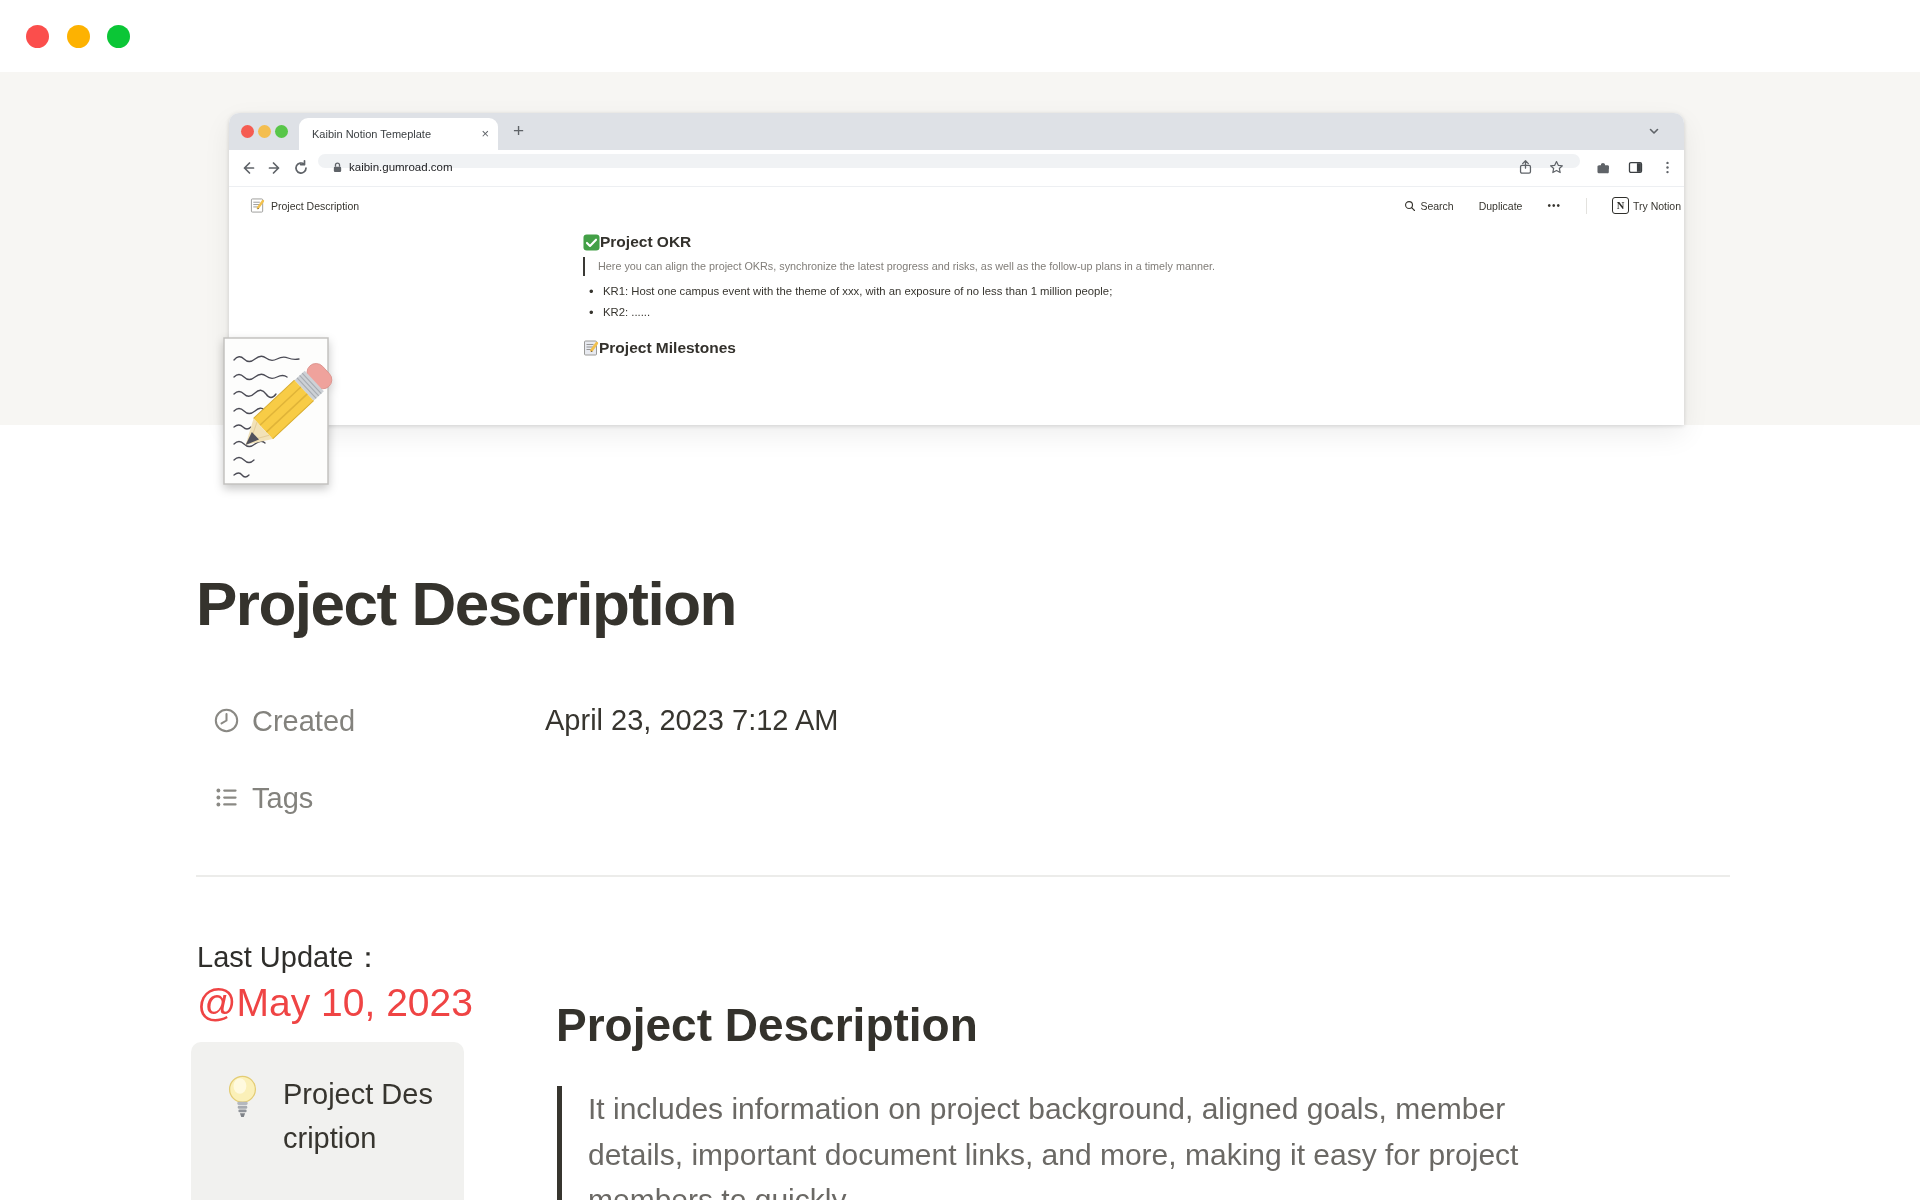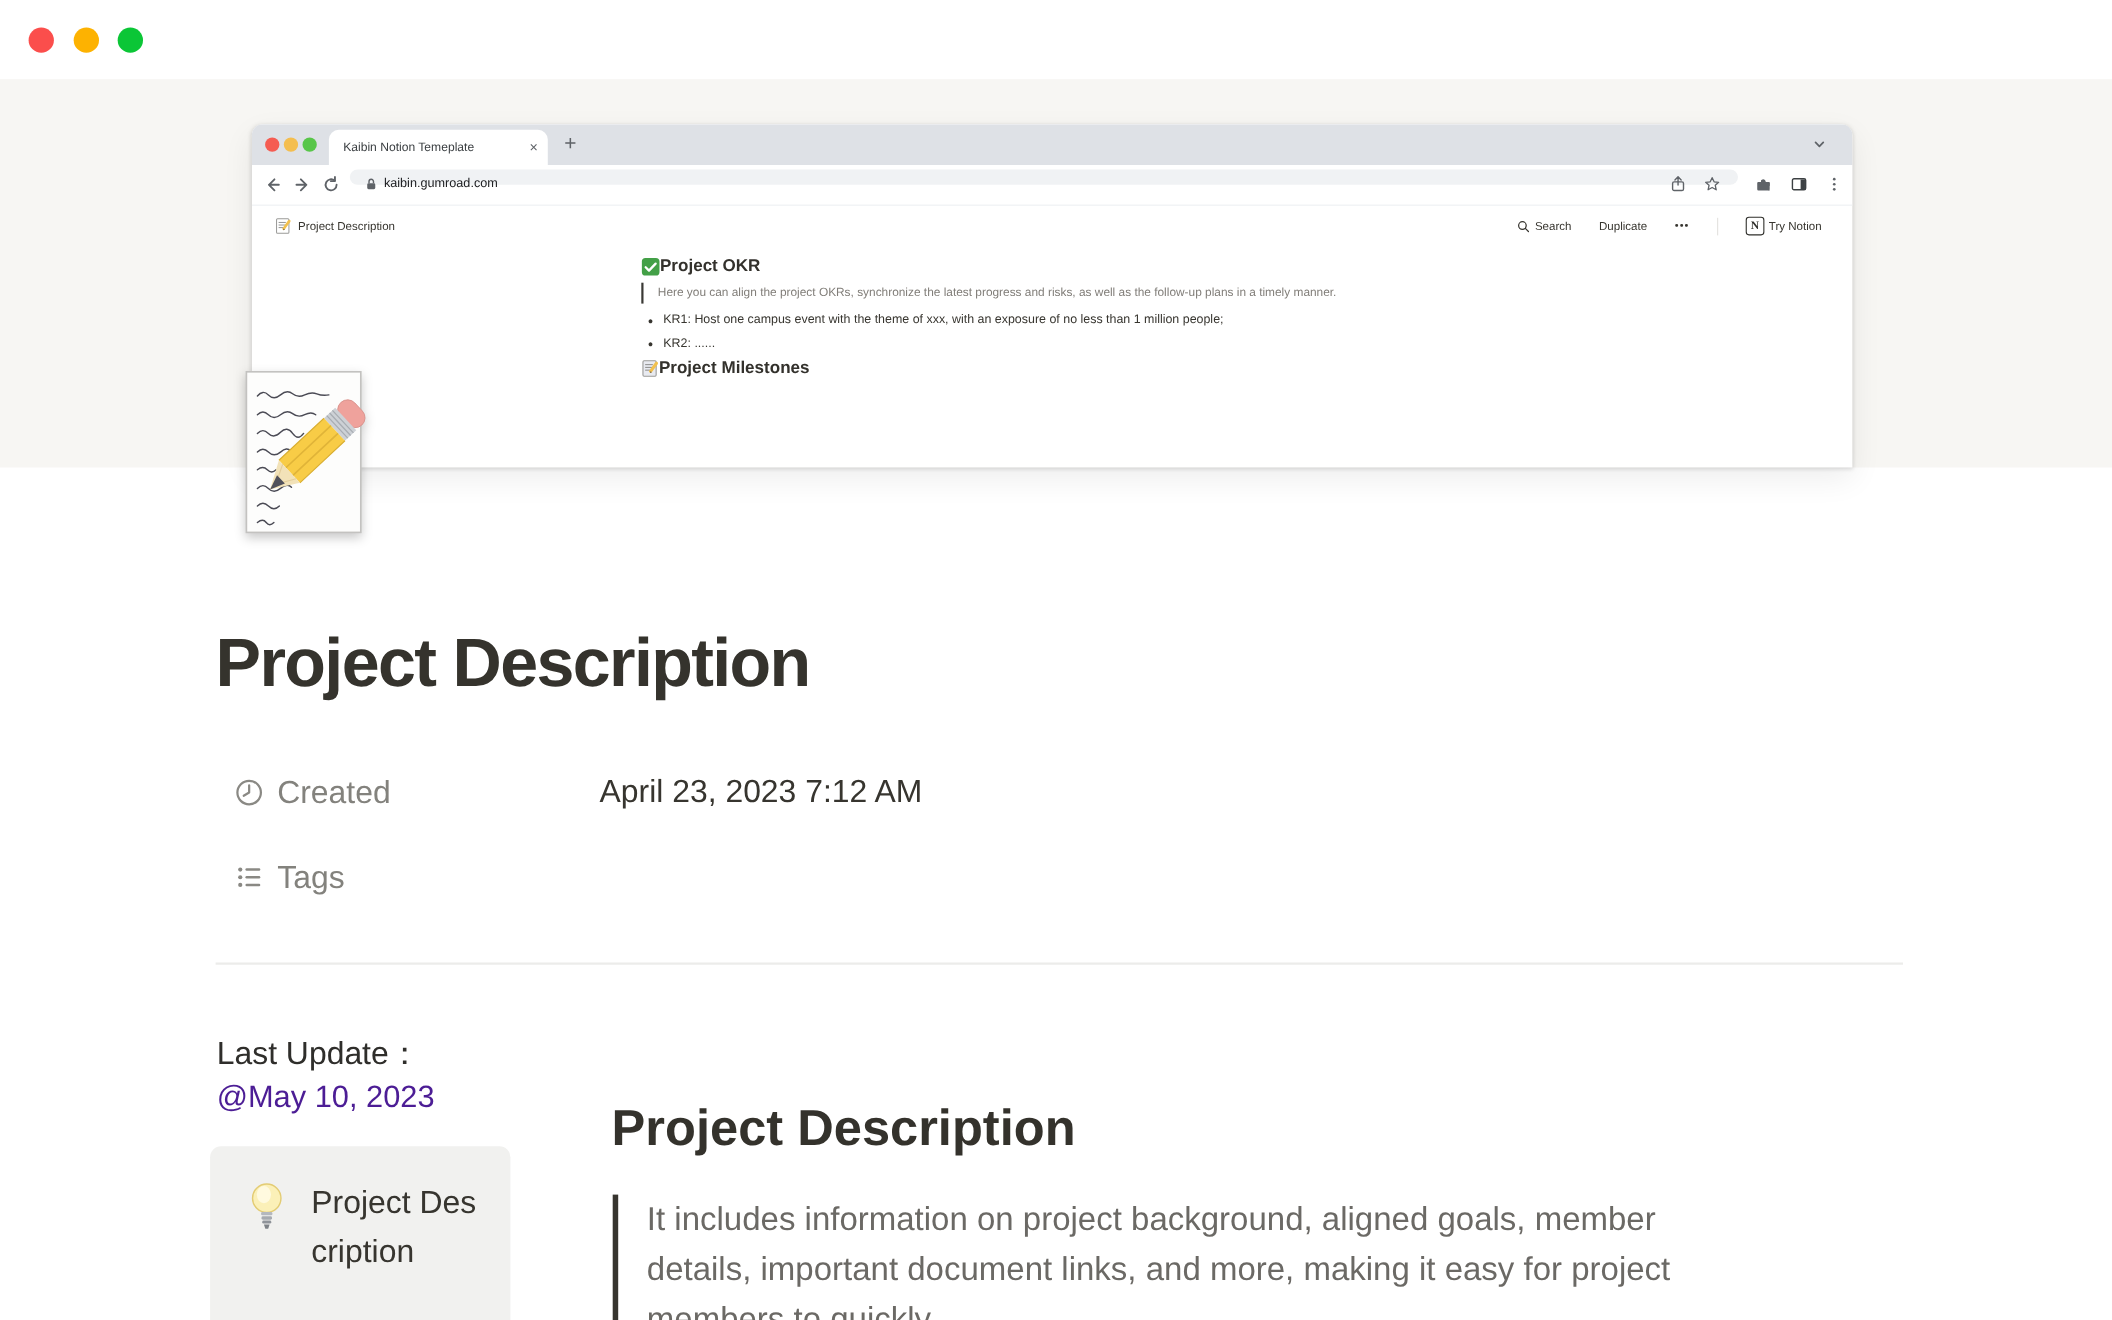--- a/index.html
+++ b/index.html
@@ -28,49 +28,49 @@
   .omnibox{position:absolute;left:89px;top:4px;width:1262px;height:14px;background:#F0F2F4;border-radius:14px;}
   .lock{position:absolute;left:13px;top:7px;}
   .url{position:absolute;left:31px;top:7px;font-size:11.5px;color:#202124;}
   .boxic{position:absolute;top:5px;}
   .rightic{position:absolute;top:9px;}
 
   
   .notionbar{position:absolute;left:0;top:73px;width:100%;height:44px;}
   .crumb{position:absolute;left:21px;top:12px;display:flex;align-items:center;gap:6px;}
   .crumb-label{font-size:10.5px;color:#37352F;}
-  .nbar-right{position:absolute;right:28px;top:11px;display:flex;align-items:center;gap:25px;font-size:10.5px;color:#37352F;}
+  .nbar-right{position:absolute;right:3px;top:11px;display:flex;align-items:center;gap:25px;font-size:10.5px;color:#37352F;}
   .nbar-item{display:flex;align-items:center;gap:4px;}
   .nbar-div{width:1px;height:16px;background:#E3E2DE;}
   .n-logo{width:15px;height:15px;border:1.4px solid #2F2F2B;border-radius:3px;display:grid;place-items:center;
           font-family:"Liberation Serif",serif;font-weight:bold;font-size:10.5px;color:#2F2F2B;}
   .more-dots{letter-spacing:1px;font-size:10px;}
 
   
   .doc{position:absolute;left:354px;top:120px;width:690px;}
   .doc-h{display:flex;align-items:center;gap:0;font-size:15.5px;font-weight:bold;color:#33312C;}
   .doc-quote{margin-top:6px;border-left:2.5px solid #3A3935;padding-left:13px;font-size:10.8px;color:#807D78;line-height:19px;}
   .doc-goal{margin-top:21px;font-size:13px;font-weight:bold;color:#33312C;}
   .doc-li{margin-top:9px;padding-left:20px;position:relative;font-size:11.3px;color:#37352F;}
   .doc-li::before{content:"•";position:absolute;left:6px;top:-1px;font-size:13px;}
-  .mt24{margin-top:8px;}
+  .mt24{margin-top:21px;}
 
   
   .memo-art{position:absolute;left:208px;top:336px;filter:drop-shadow(0 4px 5px rgba(0,0,0,.22));}
 
   
   .page-title{position:absolute;left:196px;top:568px;font-size:62px;font-weight:bold;letter-spacing:-1.5px;color:#35332D;}
   .prop-icon{position:absolute;left:213px;}
   .prop-label{position:absolute;left:252px;font-size:29px;color:#83827D;}
   .prop-value{position:absolute;left:545px;font-size:29px;color:#37352F;}
   .tag-pill{position:absolute;left:545px;top:780px;background:#DBEDDB;color:#1C3829;font-size:28px;
             padding:5px 17px 8px 17px;border-radius:5px;}
   .divider{position:absolute;left:196px;top:875px;width:1534px;height:2px;background:#ECECEA;}
   .lu1{position:absolute;left:197px;top:938px;font-size:29px;color:#2F2E2B;}
-  .lu2{position:absolute;left:197px;top:981px;font-size:28px;color:#4c1d95;}
+  .lu2{position:absolute;left:197px;top:981px;font-size:39px;color:#ef4444;}
 
   .link-card{position:absolute;left:191px;top:1042px;width:273px;height:230px;background:#F1F1EF;border-radius:10px;}
   .card-text{position:absolute;left:92px;top:31px;width:160px;font-size:29px;line-height:43.5px;color:#37352F;
              word-break:break-all;}
   .bulb{position:absolute;left:36px;top:32px;}
 
   .sec-heading{position:absolute;left:556px;top:998px;font-size:46px;font-weight:bold;color:#34322C;}
   .sec-quote{position:absolute;left:557px;top:1086px;width:1005px;border-left:5px solid #37352F;
              padding-left:26px;font-size:30px;line-height:45.5px;color:#6B6965;}
 

